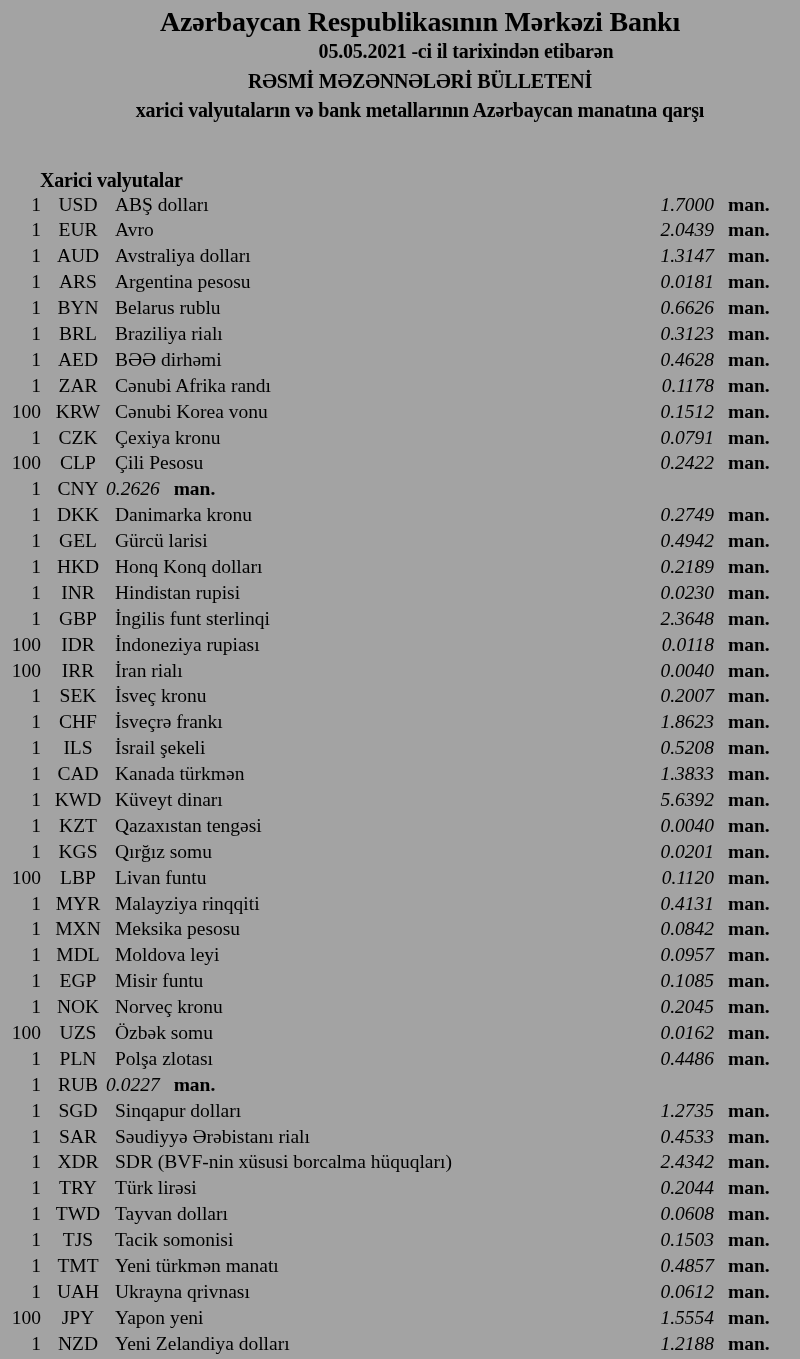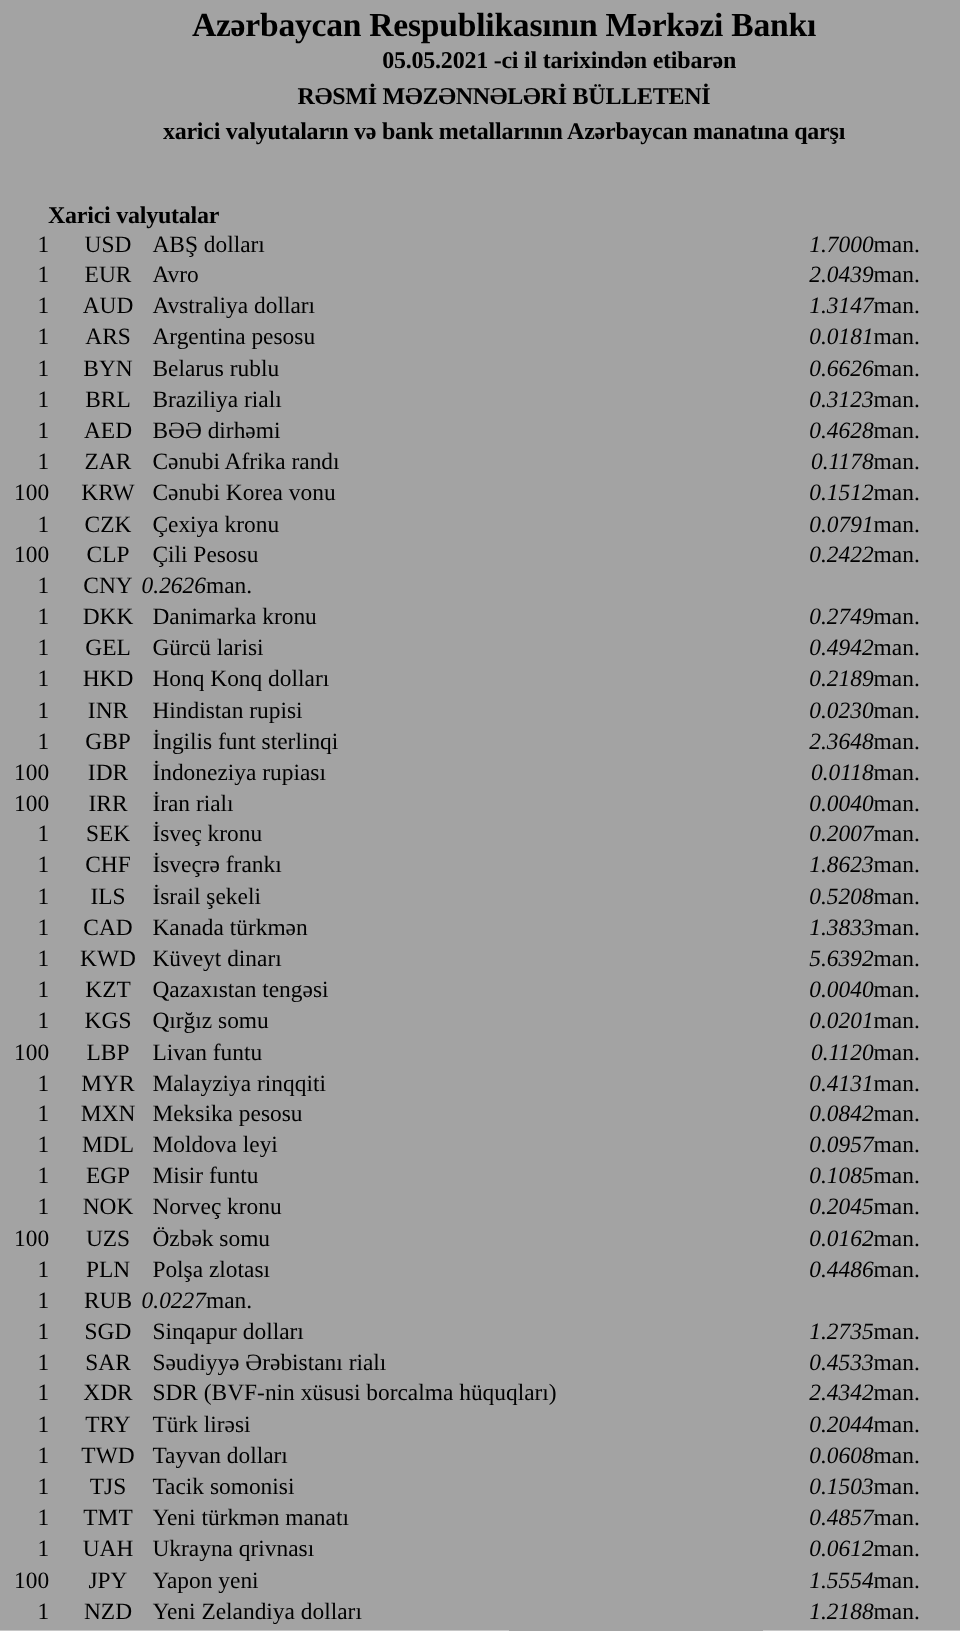--- a/index.html
+++ b/index.html
@@ -46,24 +46,24 @@
     display:flex;
     align-items:baseline;
     height:25.9px;
     line-height:25.9px;
     font-size:19.5px;
     padding-right:26px;
     box-sizing:border-box;
     white-space:nowrap;
   }
   .qty  { width:41px; text-align:right; flex:0 0 auto; }
-  .code { width:56px; margin-left:21px; text-align:center; flex:0 0 auto; }
+  .code { width:56px; margin-left:9px; text-align:center; flex:0 0 auto; }
   .name { flex:1 1 auto; margin-left:9px; overflow:hidden; }
   .rate { flex:0 0 auto; text-align:center; font-weight:normal; font-style:italic; }
-  .unit { width:46px; flex:0 0 auto; text-align:left; }
+  .unit { width:46px; margin-left:14px; flex:0 0 auto; text-align:left;font-weight:bold; }
 </style>
 </head>
 <body>
 
 <div class="page">
   <div class="header">
     <div class="title">Azərbaycan Respublikasının Mərkəzi Bankı</div>
     <div class="subline date">05.05.2021 -ci il tarixindən etibarən</div>
     <div class="subline">RƏSMİ MƏZƏNNƏLƏRİ BÜLLETENİ</div>
     <div class="subline">xarici valyutaların və bank metallarının Azərbaycan manatına qarşı</div>

